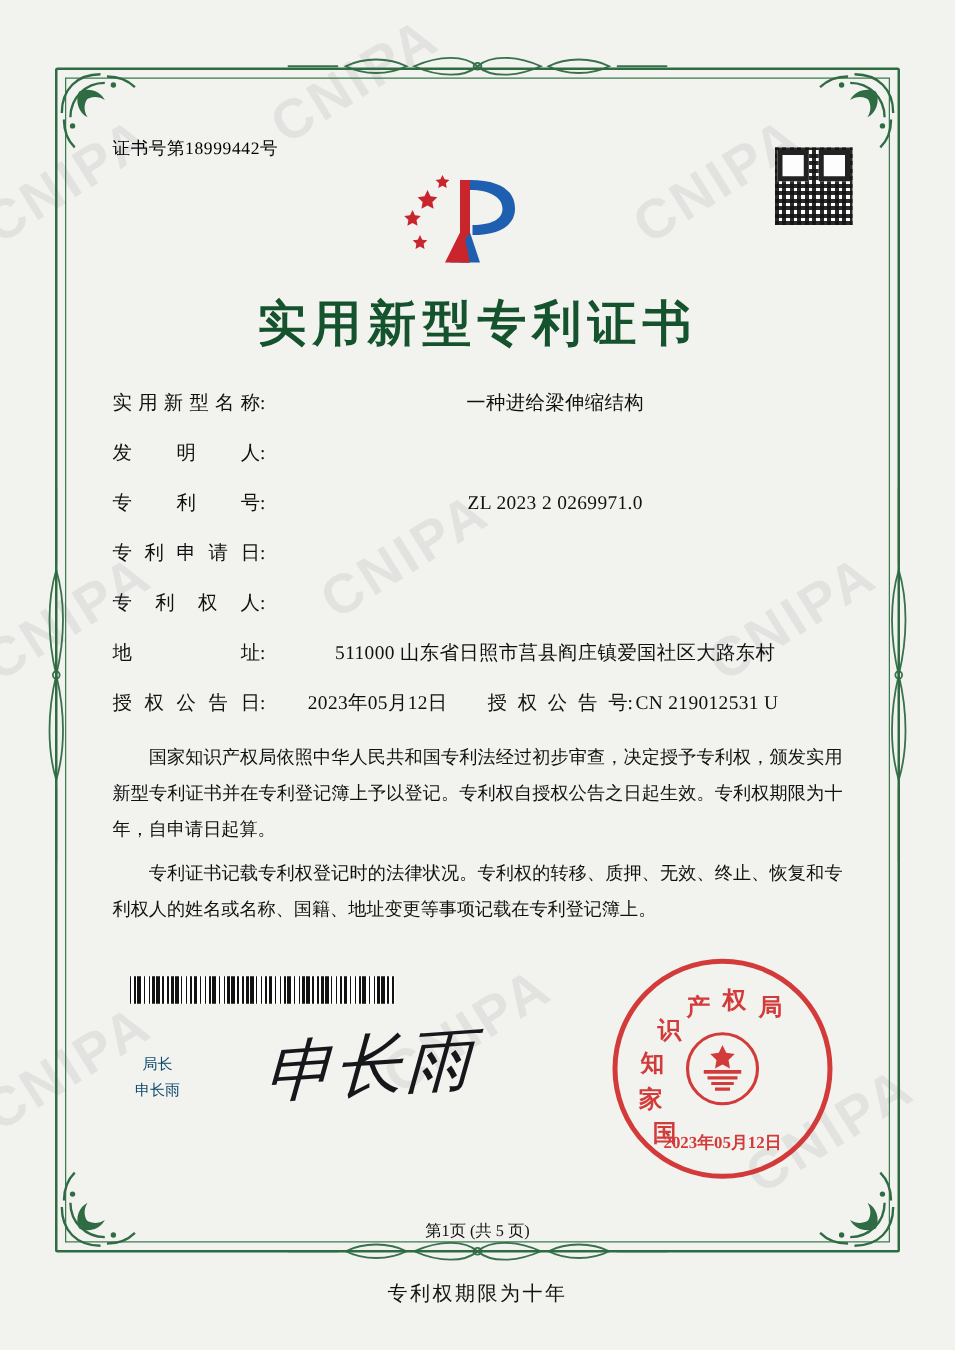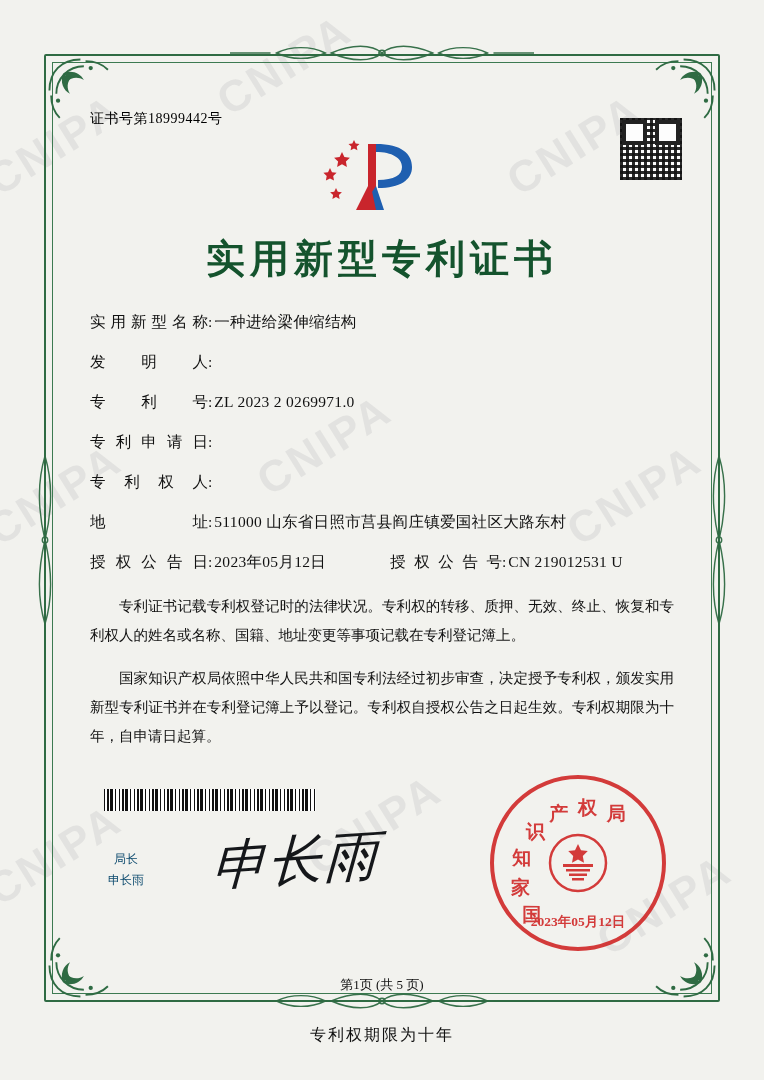--- a/index.html
+++ b/index.html
@@ -150,21 +150,21 @@
   }
   .field .lbl {
     width: 118px;
     flex: 0 0 118px;
     display: flex;
     justify-content: space-between;
     letter-spacing: 0;
   }
   .field .lbl span { display: inline-block; }
   .field .sep { margin: 0 2px 0 0; }
-  .field .val { flex: 1; letter-spacing: .3px; }
+  .field .val { flex: 1; letter-spacing: .3px; text-align: center; }
 
   .field.two .half { display: flex; align-items: baseline; }
   .field.two .half.a { width: 300px; flex: 0 0 300px; }
   .field.two .half.b .lbl2 {
     width: 112px;
     flex: 0 0 112px;
     display: flex;
     justify-content: space-between;
   }
 
@@ -507,22 +507,22 @@
             <span>权</span>
             <span>公</span>
             <span>告</span>
             <span>号</span>
         </div>
         <div class="sep">:</div>
         <div class="val">CN 219012531 U</div>
       </div>
     </div>
 
+    <p class="para first">国家知识产权局依照中华人民共和国专利法经过初步审查，决定授予专利权，颁发实用新型专利证书并在专利登记簿上予以登记。专利权自授权公告之日起生效。专利权期限为十年，自申请日起算。</p>
     <p class="para">专利证书记载专利权登记时的法律状况。专利权的转移、质押、无效、终止、恢复和专利权人的姓名或名称、国籍、地址变更等事项记载在专利登记簿上。</p>
-    <p class="para first">国家知识产权局依照中华人民共和国专利法经过初步审查，决定授予专利权，颁发实用新型专利证书并在专利登记簿上予以登记。专利权自授权公告之日起生效。专利权期限为十年，自申请日起算。</p>
 
     <div class="sig-area">
       <div class="barcode"></div>
 
       <div class="director-label">
         <div>局长</div>
         <div>申长雨</div>
       </div>
 
       <div class="signature">申长雨</div>

